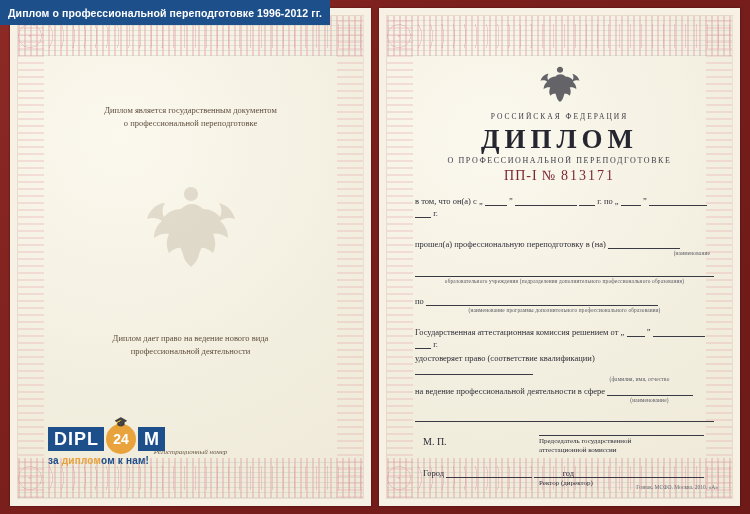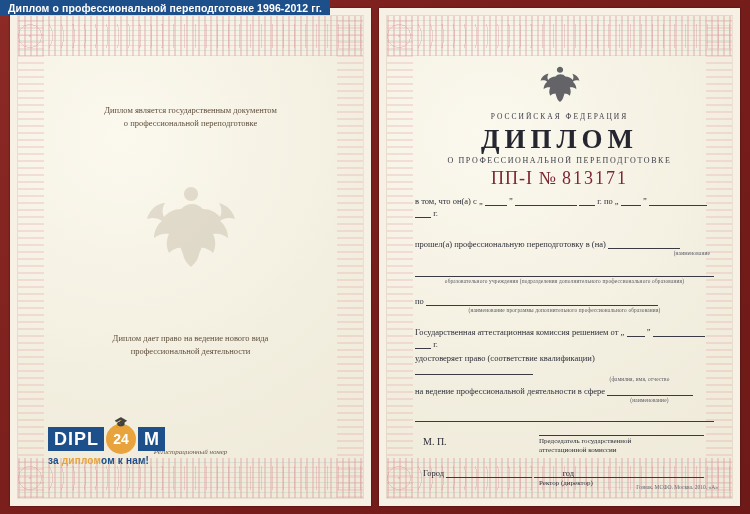--- a/index.html
+++ b/index.html
@@ -87,21 +87,21 @@
   .title{
     position:absolute;left:0;right:0;top:108px;text-align:center;
     font-size:27px;letter-spacing:5px;font-weight:bold;color:#262630;
   }
   .subtitle{
     position:absolute;left:0;right:0;top:140px;text-align:center;
     font-size:8px;letter-spacing:1.6px;color:#3b3b46;
   }
   .serial{
     position:absolute;left:0;right:0;top:152px;text-align:center;
-    font-size:18px;letter-spacing:1px;color:#7c2630;font-family:"Liberation Serif",serif;
+    font-size:14px;letter-spacing:1px;color:#7c2630;font-family:"Liberation Serif",serif;
   }
   .serial .num{letter-spacing:2px;}
 
   .form{position:absolute;left:28px;right:18px;top:172px;color:#2d2d38;font-size:8.5px;}
   .row{position:relative;margin-bottom:2px;min-height:15px;}
   .lbl{display:inline;}
   .line{
     display:inline-block;border-bottom:1px solid #3a3a45;vertical-align:bottom;
     height:11px;
   }
@@ -118,21 +118,21 @@
   .mp{position:absolute;left:8px;top:248px;font-size:10px;color:#2d2d38;}
   .cityrow{
     position:absolute;left:8px;top:278px;font-size:8.5px;color:#2d2d38;
   }
   .footer-print{
     position:absolute;right:14px;bottom:8px;font-size:5.5px;color:#6a6a74;
   }
 
   
   .cap-bar{
-    position:absolute;left:0;top:0;height:15px;
+    position:absolute;left:0;top:0;height:25px;
     background:#1d4f8b;color:#fff;font-family:"Liberation Sans",sans-serif;
     font-size:10.5px;font-weight:bold;display:flex;align-items:center;
     padding:0 8px;white-space:nowrap;letter-spacing:.1px;
   }
 
   
   .logo{
     position:absolute;left:48px;bottom:48px;width:170px;
     font-family:"Liberation Sans",sans-serif;
   }

